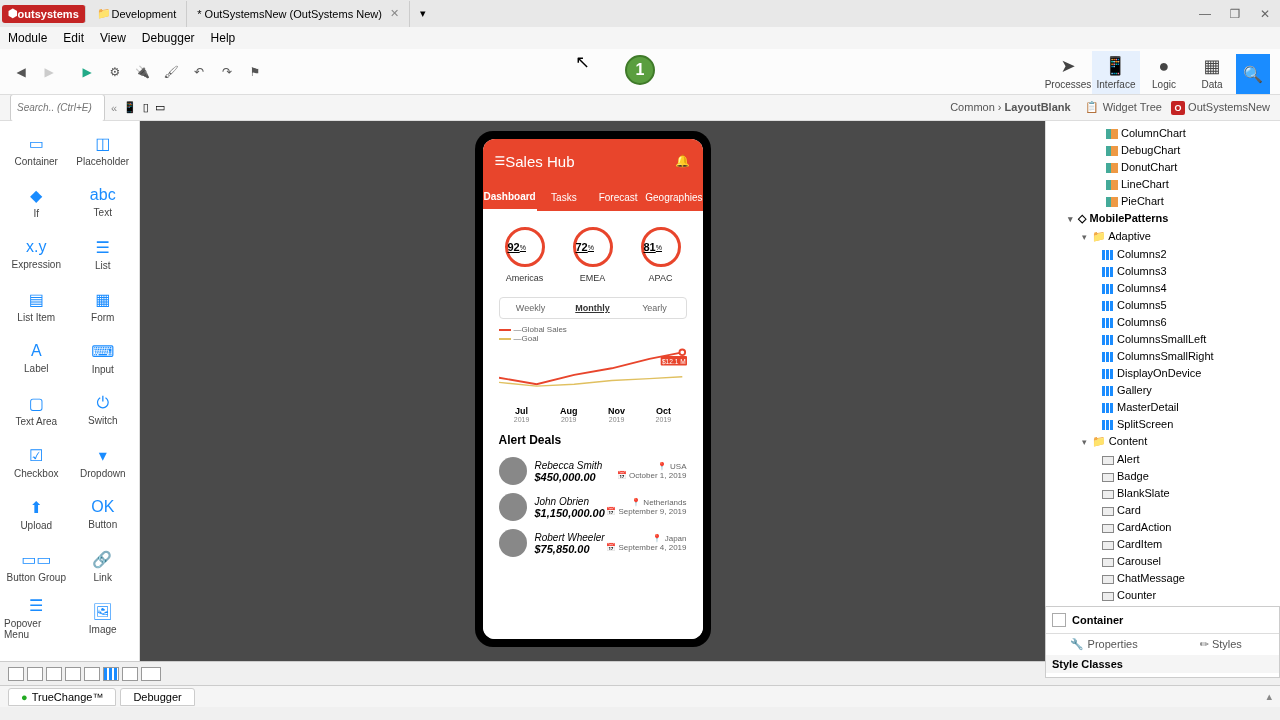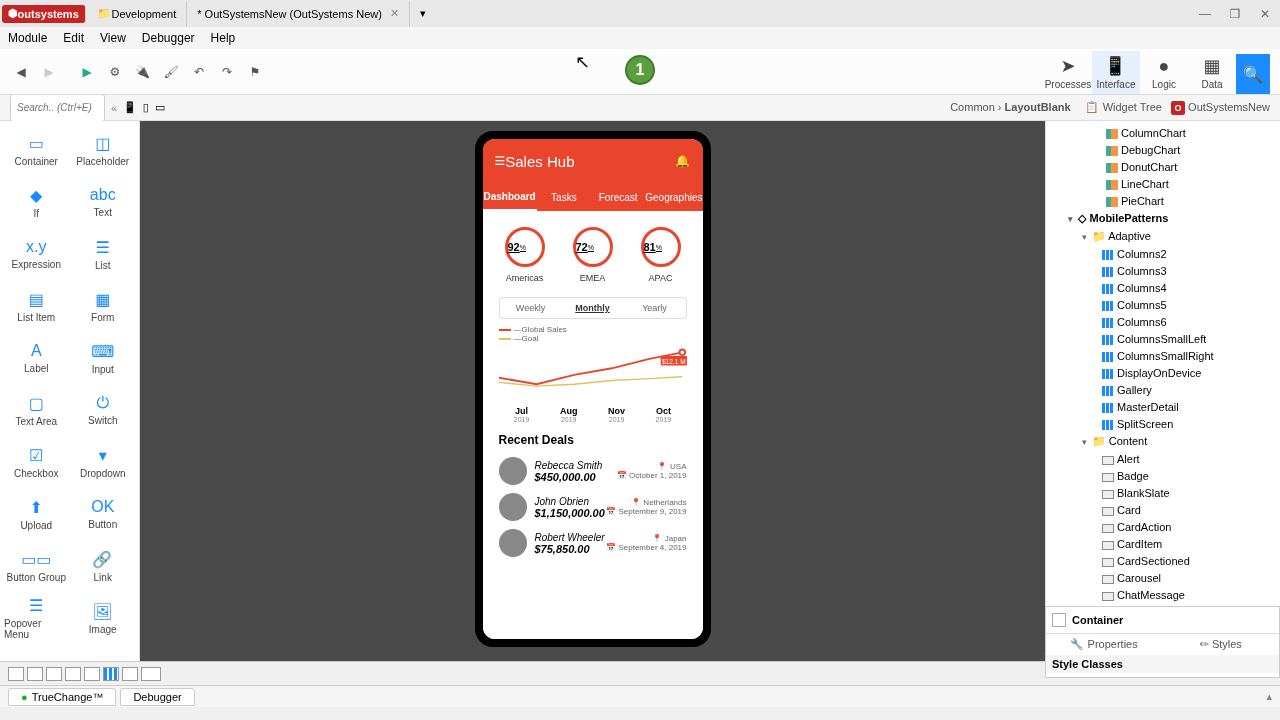--- a/index.html
+++ b/index.html
@@ -239,21 +239,21 @@
               <rect x="172" y="12" width="28" height="10" fill="#e8452c" rx="1"></rect>
               <text x="186" y="20" font-size="7" fill="#fff" text-anchor="middle">$12.1 M</text>
             </svg>
             <div class="month-axis" id="month-axis">
                 <div><b>Jul</b><span>2019</span></div>
                 <div><b>Aug</b><span>2019</span></div>
                 <div><b>Nov</b><span>2019</span></div>
                 <div><b>Oct</b><span>2019</span></div>
               </div>
           </div>
-          <div class="section-title">Recent Deals</div>
+          <div class="section-title">Alert Deals</div>
           <div id="deals">
               <div class="deal">
     <div class="avatar"></div>
     <div class="deal-info">
                   <div class="deal-name">Rebecca Smith</div>
                   <div class="deal-amt">$450,000.00</div>
                 </div>
     <div class="deal-meta">📍 USA<br>📅 October 1, 2019</div>
   </div>
               <div class="deal">
@@ -302,21 +302,20 @@
         <div class="tree-item" style="padding-left:56px"><span class="tree-icon i-cols"></span>SplitScreen</div>
       </div>
     <div class="tree-item" style="padding-left:36px"><span class="arrow">▾</span>📁 <span>Content</span></div>
     <div id="tree-content">
         <div class="tree-item" style="padding-left:56px"><span class="tree-icon i-box"></span>Alert</div>
         <div class="tree-item" style="padding-left:56px"><span class="tree-icon i-box"></span>Badge</div>
         <div class="tree-item" style="padding-left:56px"><span class="tree-icon i-box"></span>BlankSlate</div>
         <div class="tree-item" style="padding-left:56px"><span class="tree-icon i-box"></span>Card</div>
         <div class="tree-item" style="padding-left:56px"><span class="tree-icon i-box"></span>CardAction</div>
         <div class="tree-item" style="padding-left:56px"><span class="tree-icon i-box"></span>CardItem</div>
-        <div class="tree-item" style="padding-left:56px"><span class="tree-icon i-box"></span>CardSectioned</div>
         <div class="tree-item" style="padding-left:56px"><span class="tree-icon i-box"></span>Carousel</div>
         <div class="tree-item" style="padding-left:56px"><span class="tree-icon i-box"></span>ChatMessage</div>
         <div class="tree-item" style="padding-left:56px"><span class="tree-icon i-box"></span>Counter</div>
         <div class="tree-item" style="padding-left:56px"><span class="tree-icon i-box"></span>FlipContent</div>
         <div class="tree-item" style="padding-left:56px"><span class="tree-icon i-box"></span>FloatingContent</div>
       </div>
   </div>
 </div>
 
 <div class="size-bar">

